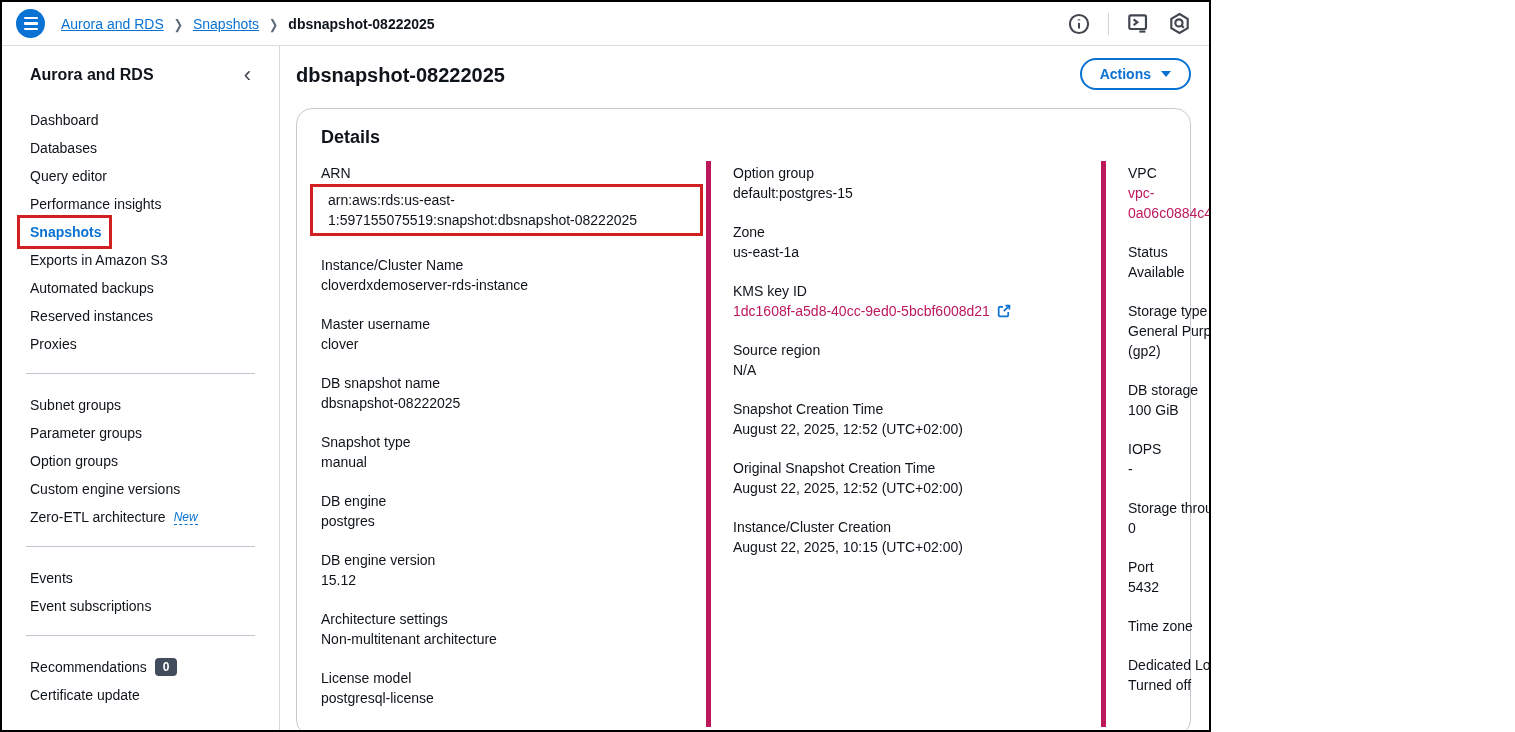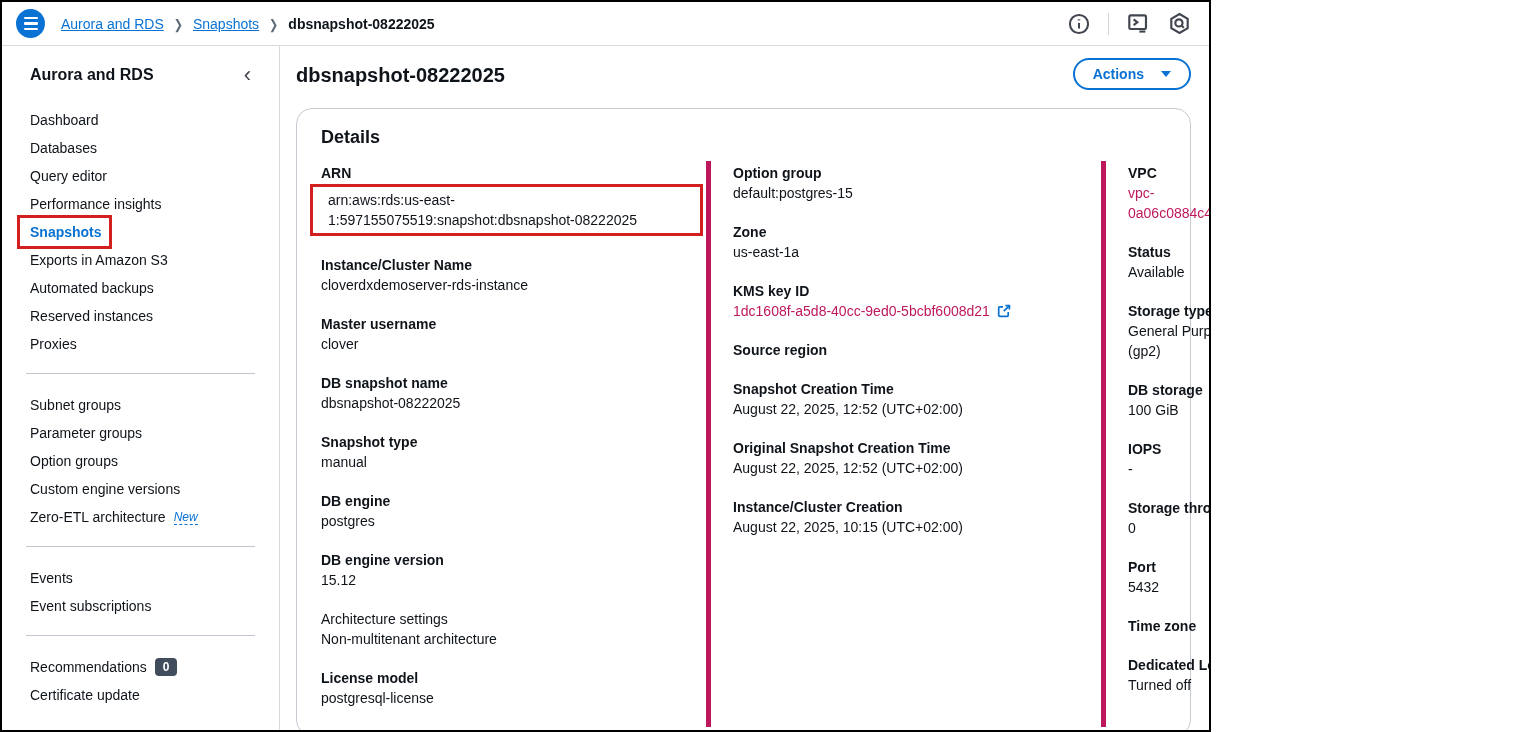--- a/index.html
+++ b/index.html
@@ -45,35 +45,35 @@
                border:3px solid #d21f1f; pointer-events:none; }
   .side-divider { border:none; border-top:1px solid #c1c7d0; margin:15px 0 17px -4px; }
   .new-badge { color:#0972d3; font-size:12px; margin-left:8px; border-bottom:1px dashed #0972d3;font-style:italic; }
   .count-badge { display:inline-block; background:#414d5c; color:#fff; font-size:12px; font-weight:700;
                  border-radius:4px; padding:1px 8px; margin-left:8px; line-height:16px; }
 
   
   .main { flex:1; padding:12px 18px 0 16px; min-width:0; }
   .main-head { display:flex; align-items:flex-start; justify-content:space-between; height:50px; }
   .page-title { font-size:20px; font-weight:700; padding-top:6px; }
-  .actions-btn { display:flex; align-items:center; gap:17px; border:2px solid #0972d3; color:#0972d3;
+  .actions-btn { display:flex; align-items:center; gap:10px; border:2px solid #0972d3; color:#0972d3;
                  background:#fff; font-weight:700; font-size:14px; border-radius:17px;
                  padding:6px 18px; cursor:pointer; font-family:inherit; }
   .caret-down { width:0; height:0; border-left:5px solid transparent; border-right:5px solid transparent;
                 border-top:6px solid #0972d3; display:inline-block; }
 
   
   .card { border:1px solid #c6cbd2; border-radius:16px; background:#fff; padding:16px 0 8px; }
   .card-title { font-size:18px; font-weight:700; line-height:24px; margin:0 0 12px 24px; }
   .dcols { display:grid; grid-template-columns:409px 395px 1fr; }
   .dcol { padding:2px 20px 0 22px; }
   .dcol + .dcol { border-left:5px solid #be185d; }
   .dcol1 { padding-left:24px; padding-right:14px; }
   .field { margin-bottom:19px; }
-  .flabel { font-size:14px; font-weight:700; line-height:20px; }
+  .flabel { font-size:14px; font-weight:400; line-height:20px; }
   .flabel.plain { font-weight:400; }
   .fvalue { font-size:14px; line-height:20px; }
   .red-box { display:block; border:3px solid #d21f1f; padding:3px 15px;
              margin:1px 8px 0 -11px; width:calc(100% + 22px); }
   .val-link { color:#be185d; text-decoration:none; display:inline-flex; align-items:center; gap:6px; }
   .ext-ic { flex:0 0 auto; }
 </style>
 </head>
 <body>
 
@@ -268,20 +268,21 @@
                   <svg class="ext-ic" width="16" height="16" viewBox="0 0 16 16" fill="none" stroke="#0972d3" stroke-width="1.7">
                     <path d="M12.2 9v3.3a1 1 0 0 1-1 1H3.7a1 1 0 0 1-1-1V4.8a1 1 0 0 1 1-1H7"></path>
                     <polyline points="9.4,2.6 13.4,2.6 13.4,6.6"></polyline>
                     <line x1="13.2" y1="2.8" x2="7.8" y2="8.2"></line>
                   </svg>
                 </a>
               </div>
             </div>
             <div class="field">
               <div class="flabel">Source region</div>
+              <div class="fvalue">N/A</div>
             </div>
             <div class="field">
               <div class="flabel">Snapshot Creation Time</div>
               <div class="fvalue">August 22, 2025, 12:52 (UTC+02:00)</div>
             </div>
             <div class="field">
               <div class="flabel">Original Snapshot Creation Time</div>
               <div class="fvalue">August 22, 2025, 12:52 (UTC+02:00)</div>
             </div>
             <div class="field">

